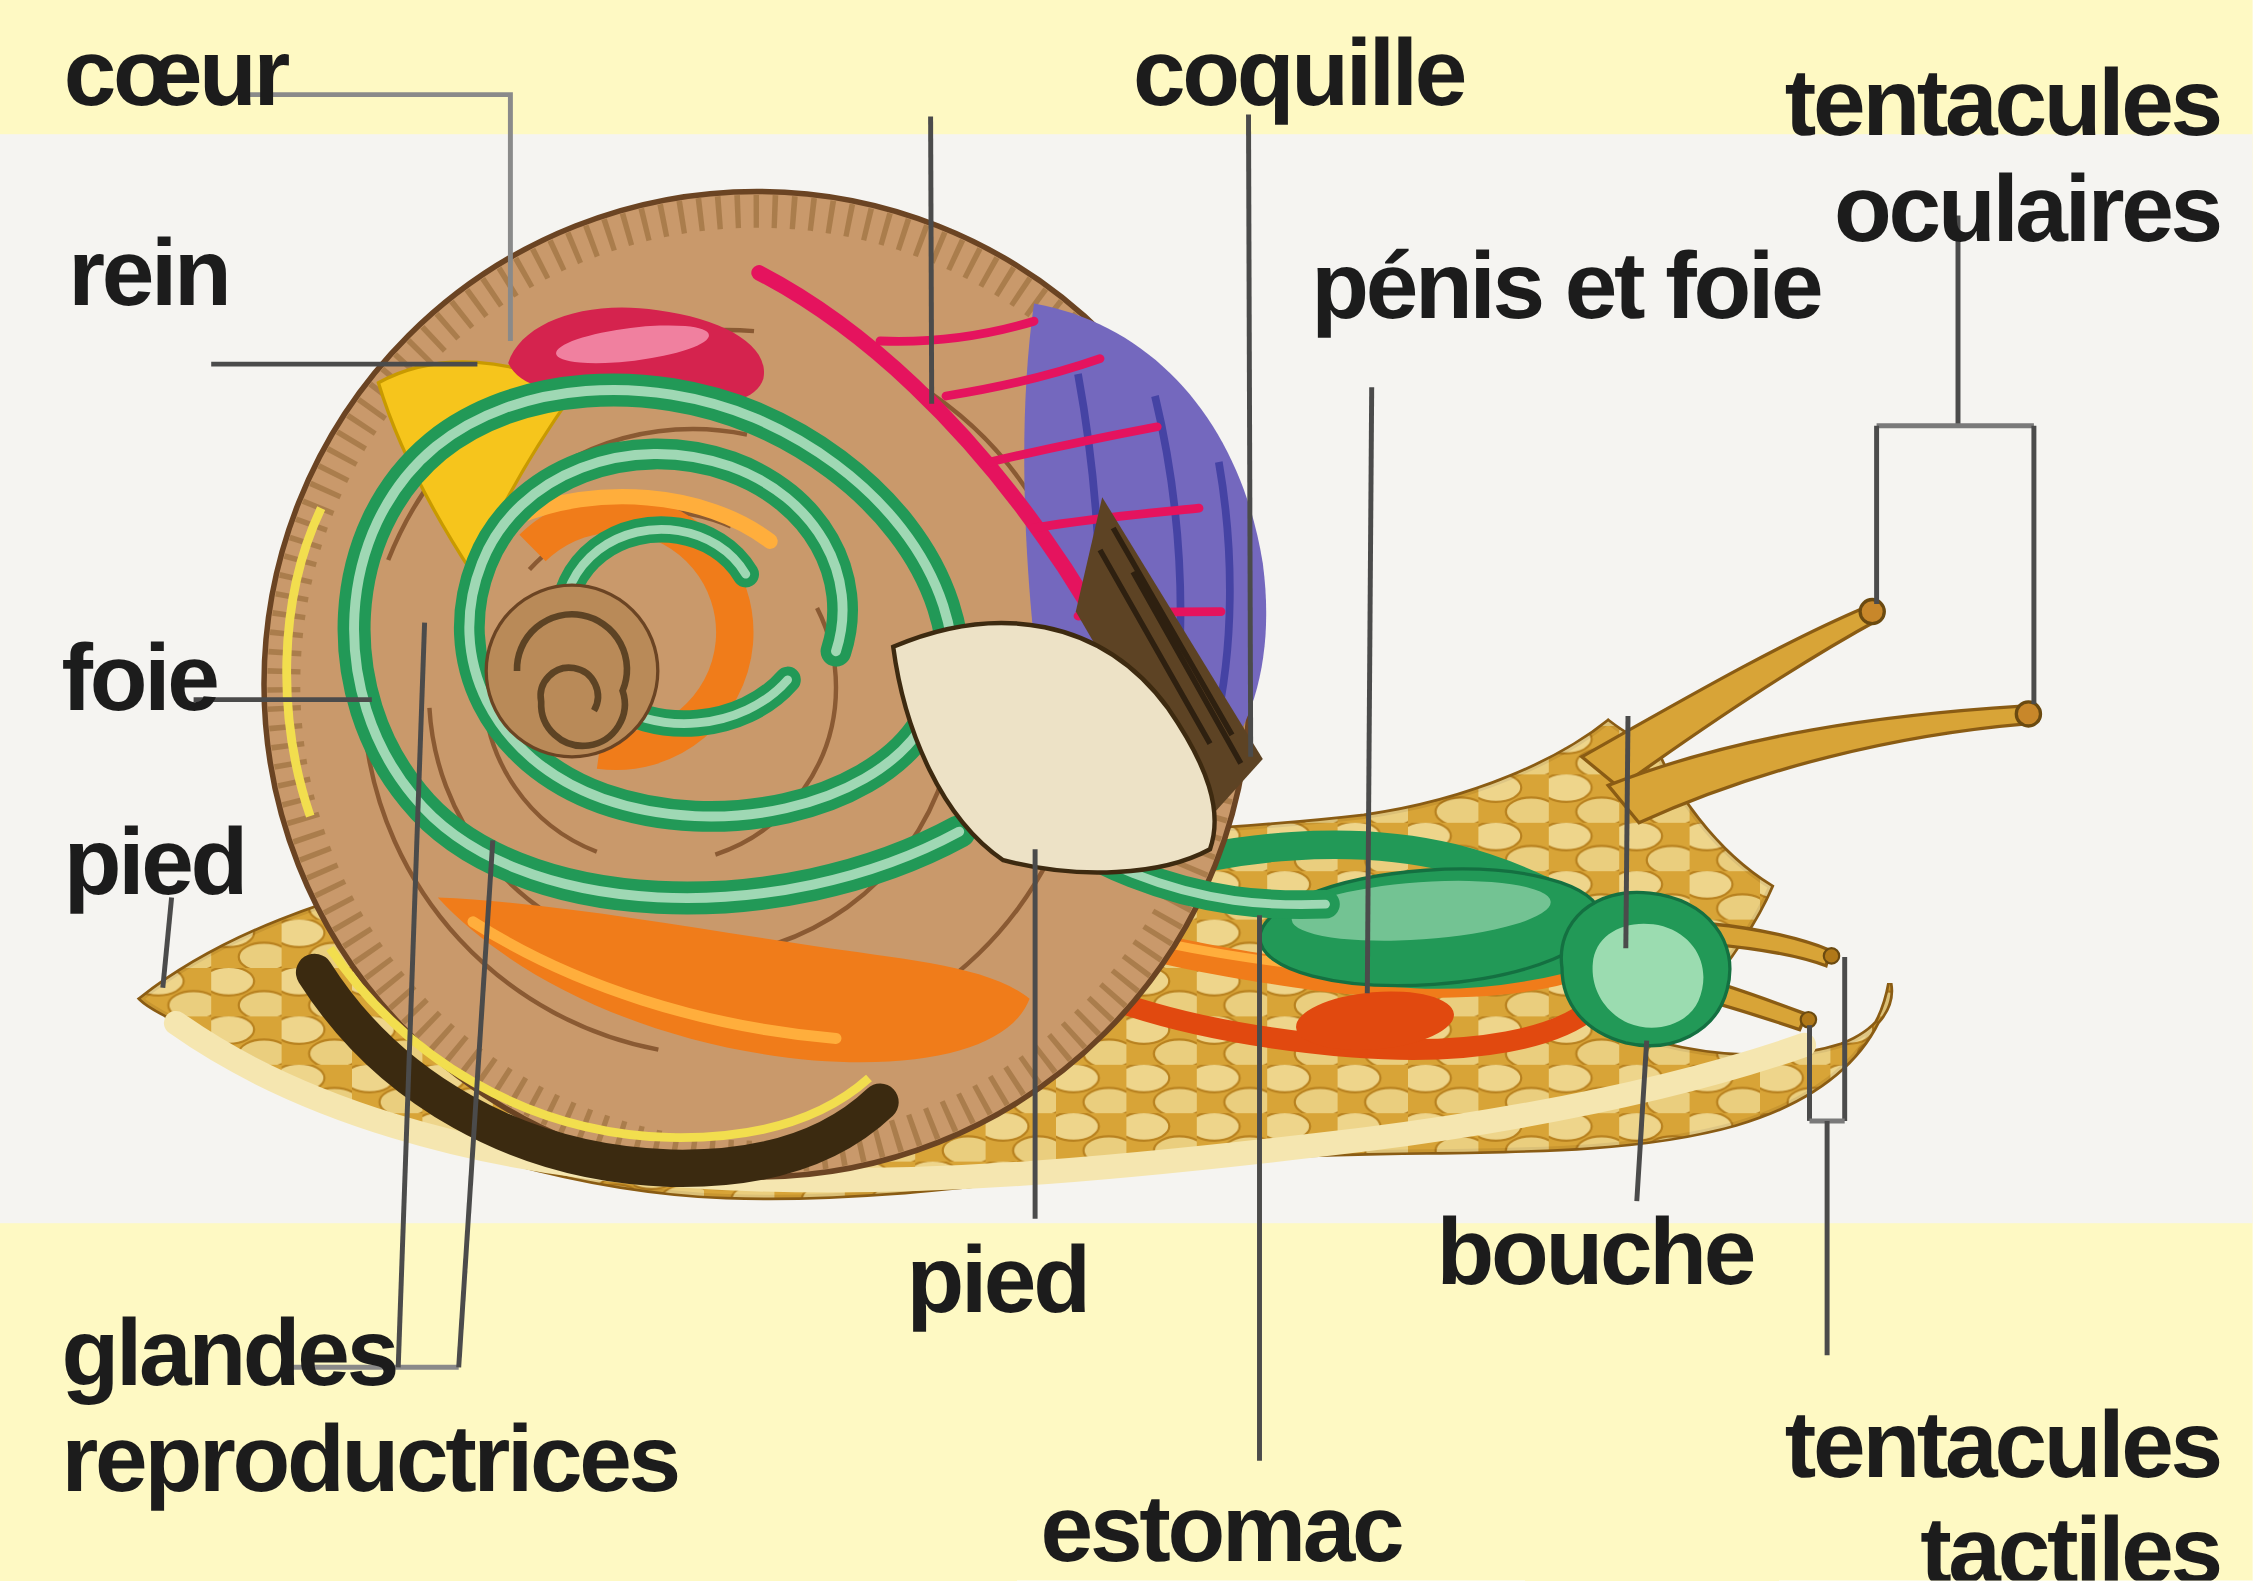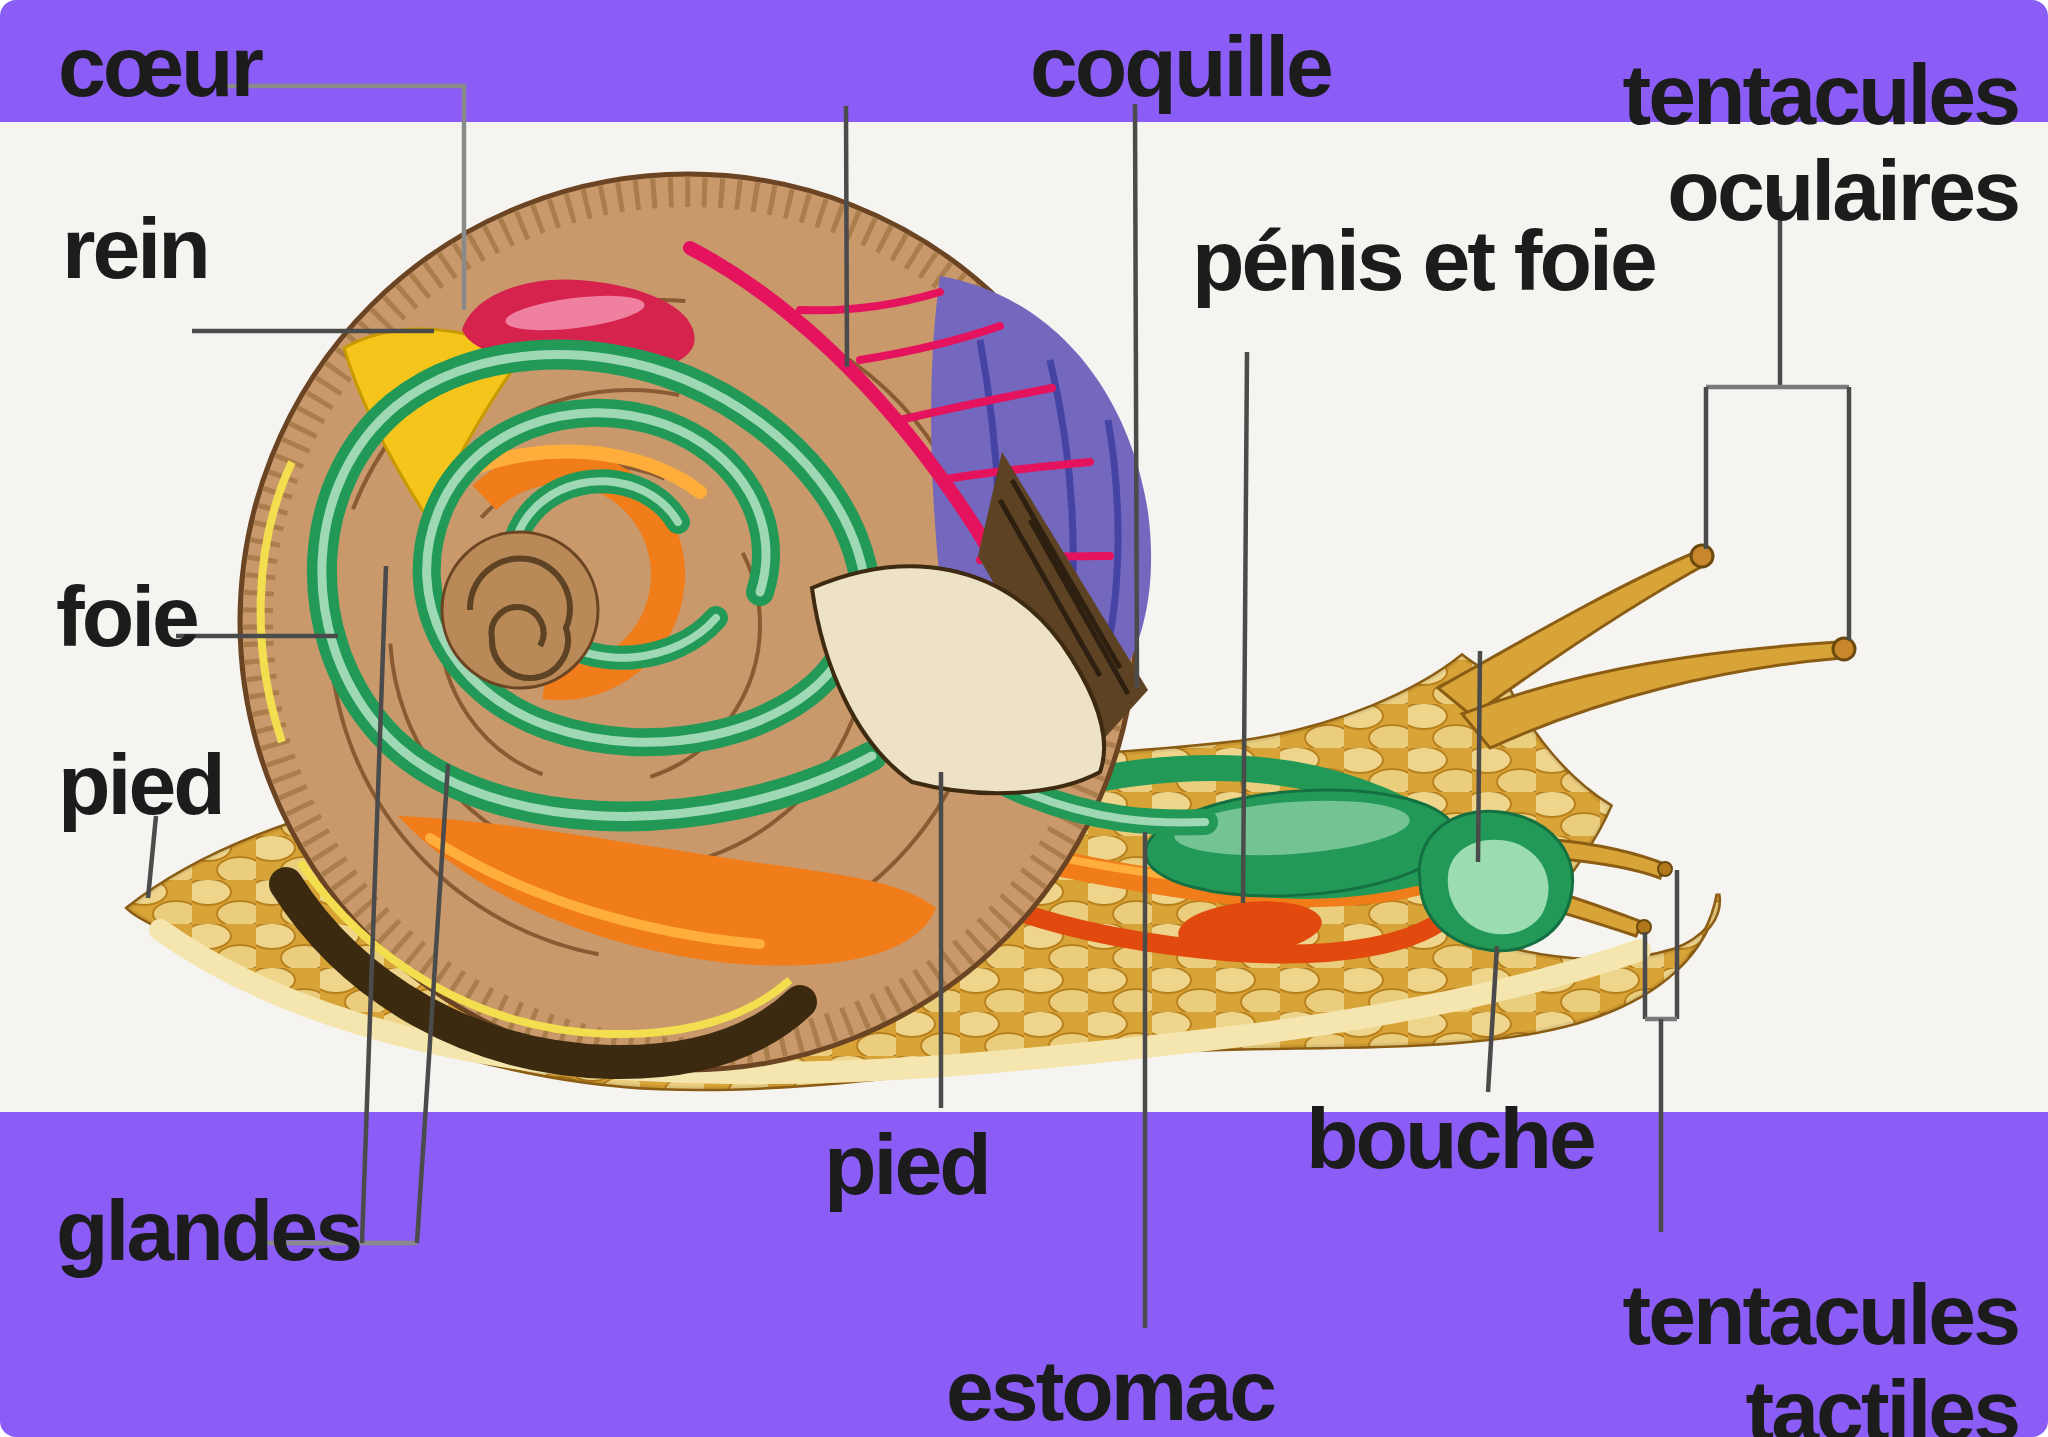--- a/index.html
+++ b/index.html
@@ -1,17 +1,17 @@
 <!DOCTYPE html>
 <html><head>
 <meta charset="utf-8">
 <style>
   html,body{margin:0;padding:0;background:#ffffff;}
-  #stage{position:relative;width:2048px;height:1437px;background:#8b5cf6;overflow:hidden;
-         font-family:"Liberation Sans",sans-serif;border-radius:16px;}
+  #stage{position:relative;width:2048px;height:1437px;background:#fef9c3;overflow:hidden;
+         font-family:"Liberation Sans",sans-serif;}
   #art{position:absolute;left:0;top:0;}
   .lbl{position:absolute;font-weight:600;font-size:86px;line-height:96px;
        letter-spacing:-3px;color:#1c1c1c;white-space:nowrap;}
   .r{text-align:right;margin-top:32px;}
   .lbl span{display:block;}
 </style>
 </head>
 <body>
 
 <div id="stage">
@@ -228,20 +228,21 @@
     <span>oculaires</span>
   </div>
   <div class="lbl" style="left:62px;top:200px">rein</div>
   <div class="lbl" style="left:1192px;top:212px">pénis et foie</div>
   <div class="lbl" style="left:56px;top:568px">foie</div>
   <div class="lbl" style="left:58px;top:736px">pied</div>
   <div class="lbl" style="left:824px;top:1116px">pied</div>
   <div class="lbl" style="left:1306px;top:1090px">bouche</div>
   <div class="lbl" style="left:56px;top:1182px">
     <span>glandes</span>
+    <span>reproductrices</span>
   </div>
   <div class="lbl" style="left:946px;top:1342px">estomac</div>
   <div class="lbl r" style="right:30px;top:1234px">
     <span>tentacules</span>
     <span>tactiles</span>
   </div>
 
 </div>
 
 </body></html>

